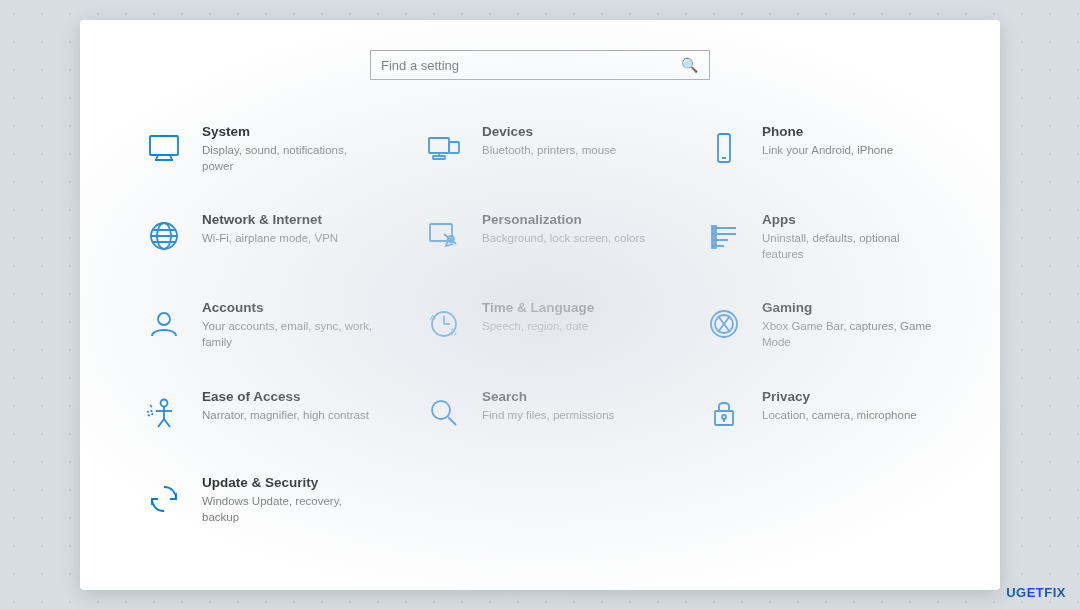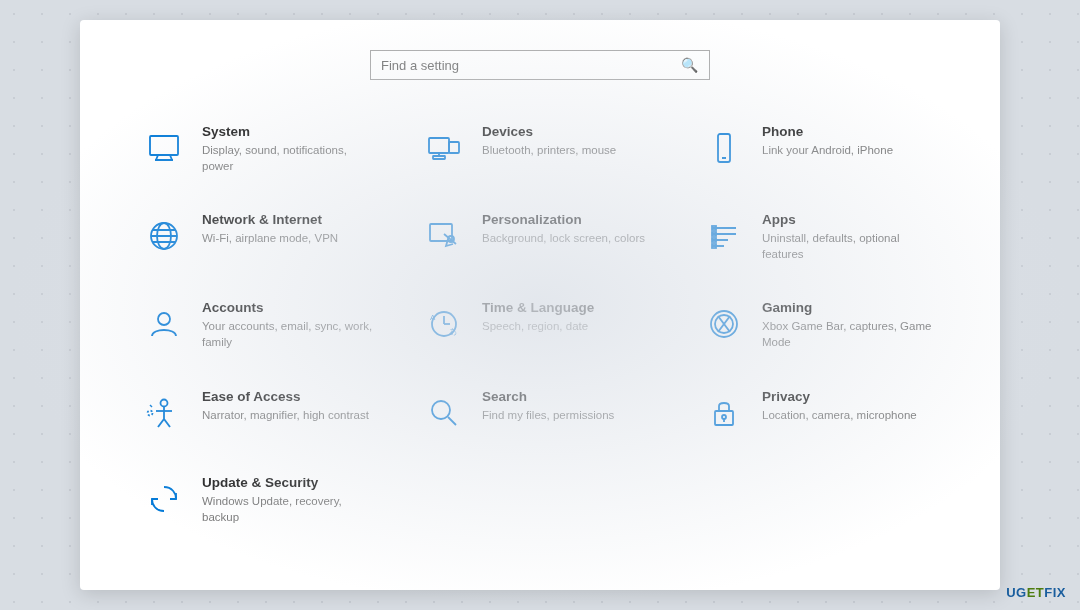--- a/index.html
+++ b/index.html
@@ -124,21 +124,21 @@
       position: absolute;
       bottom: 10px;
       right: 14px;
       font-size: 13px;
       font-weight: 700;
       color: #1a5e9e;
       letter-spacing: 0.5px;
     }
 
     .watermark span {
-      color: #4d7c0f;
+      color: #1d4ed8;
     }
   </style>
 </head>
 <body>
 
 <div class="bg-pattern"></div>
 
 <div class="window">
   <div class="search-bar-container">
     <div class="search-bar">

